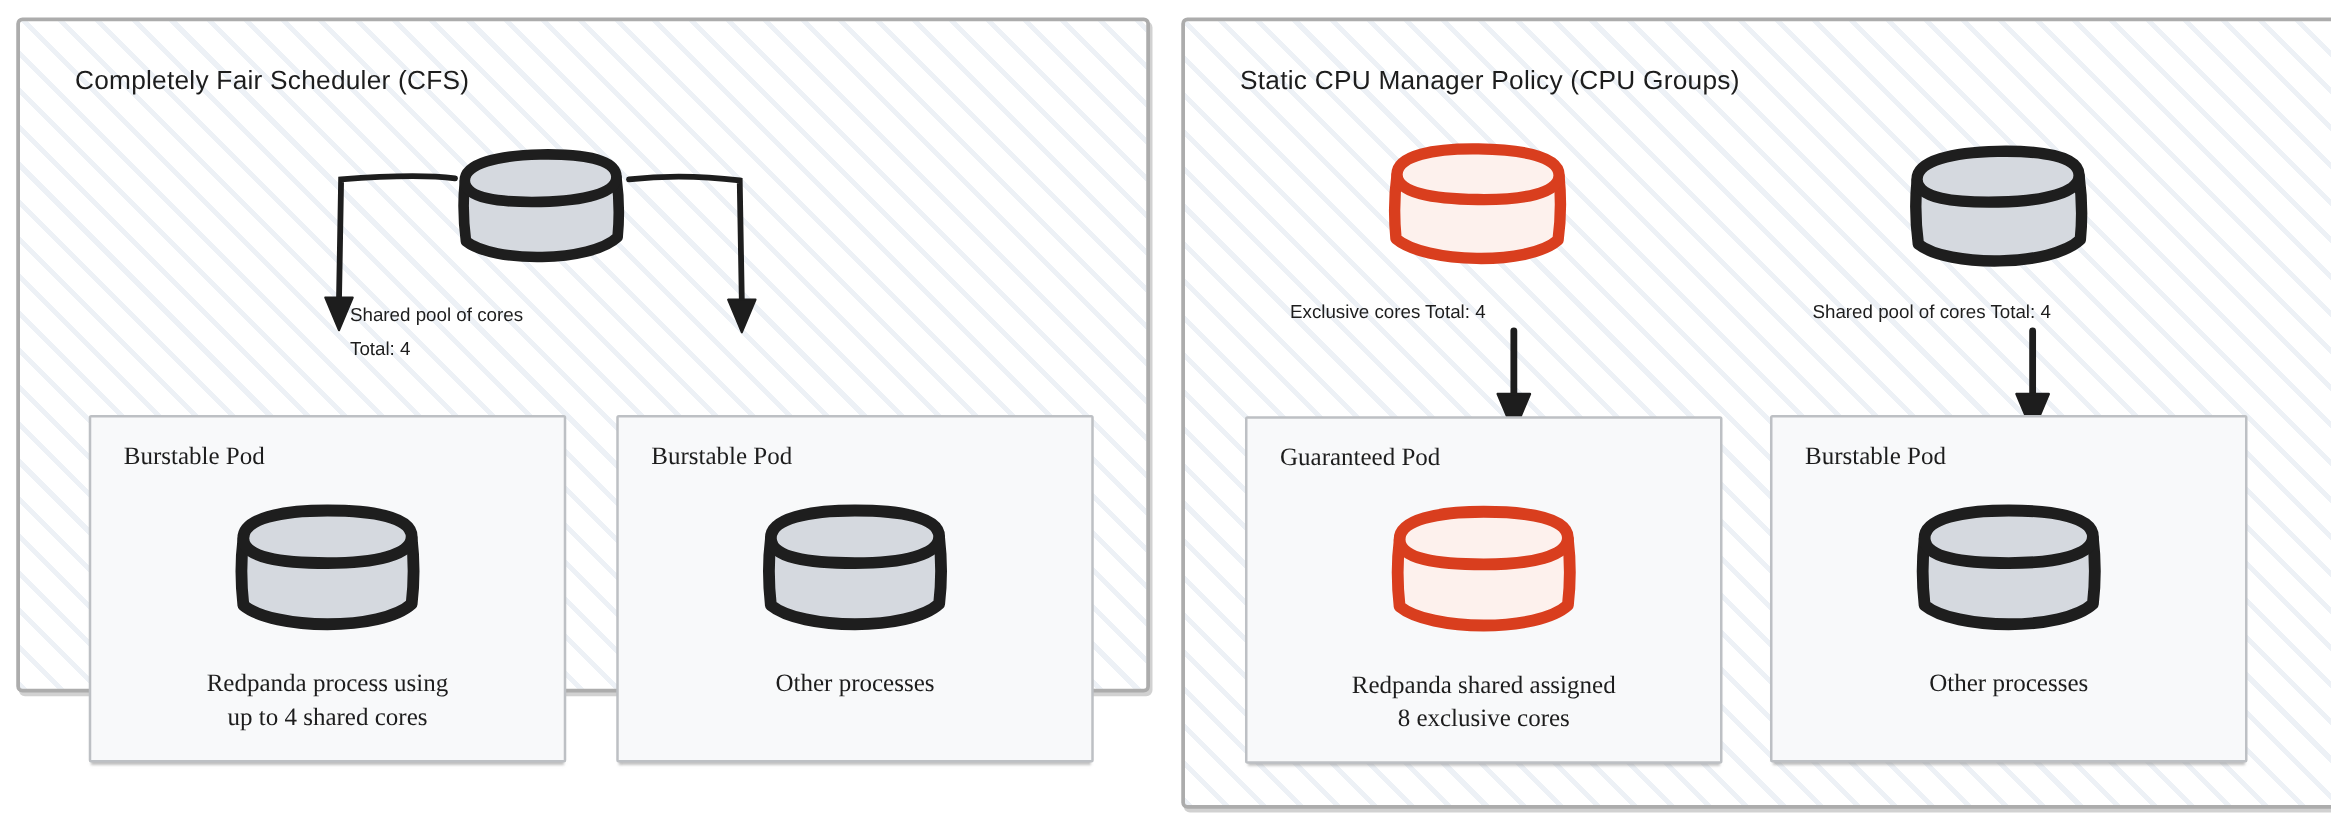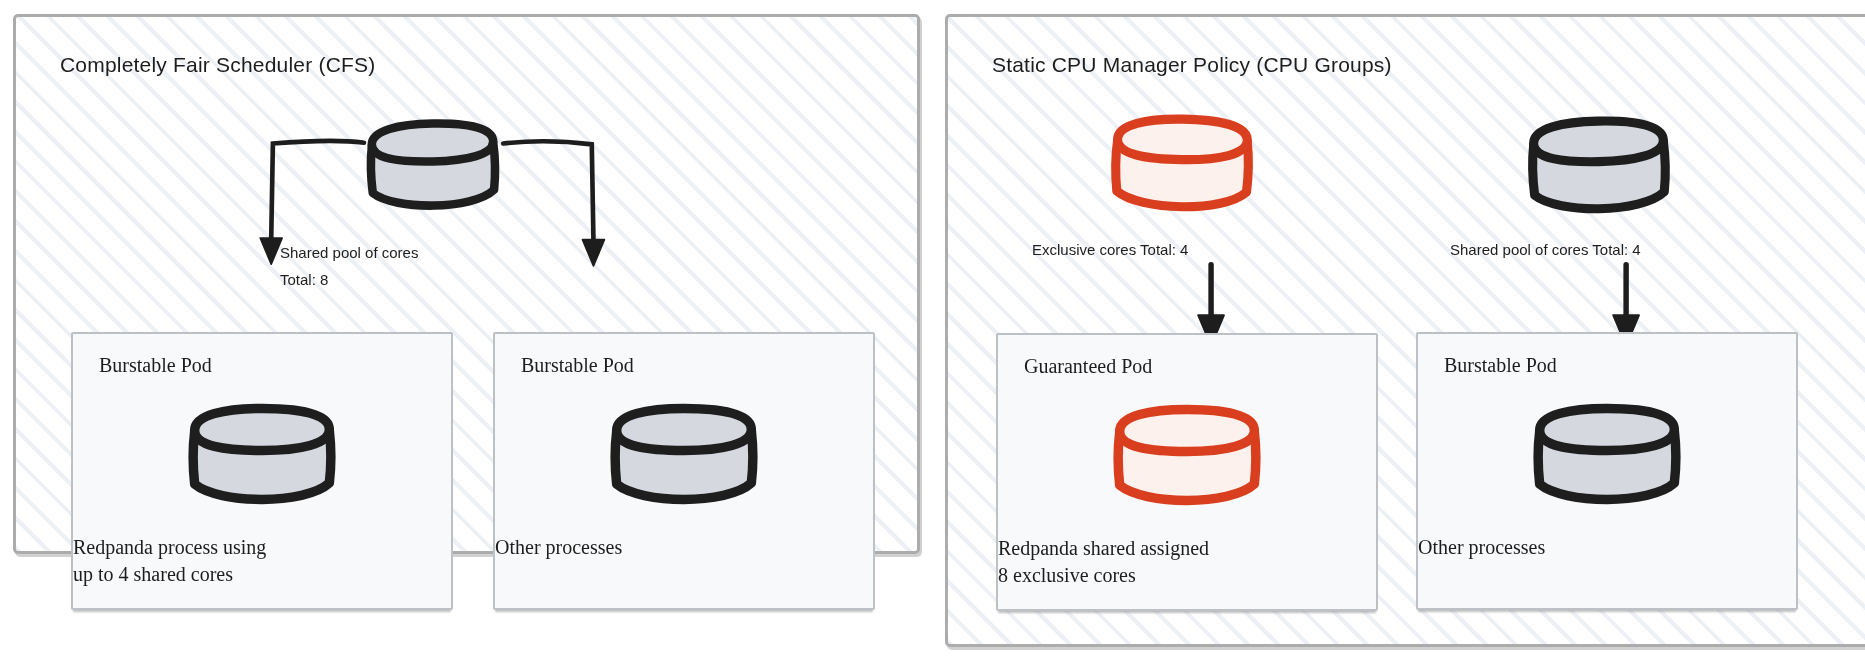--- a/index.html
+++ b/index.html
@@ -56,21 +56,21 @@
     position:absolute;width:382px;height:278px;
     background:var(--pod-fill);
     border:2px solid var(--pod-border);
     border-radius:2px;
     box-shadow:0 4px 2px -2px rgba(140,140,140,.55);
     font-family:Liberation Serif, serif;
   }
   .pod-label{position:absolute;left:26px;top:20px;font-size:20px;white-space:nowrap;}
   .pod-cyl{position:absolute;left:50%;top:66px;width:162px;transform:translateX(-50%);}
   .pod-caption{
-    position:absolute;left:0;right:0;top:200px;
+    position:absolute;left:0;right:0;top:200px;text-align:center;
     font-size:20px;line-height:27px;
   }
 </style>
 </head>
 <body>
 
 <svg width="0" height="0" style="position:absolute" aria-hidden="true">
   <defs>
     <g id="cyl-shape">
       <path d="M13 30 C11 46 11 62 13 80 C36 99 118 100 141 79 C143 62 143 46 141 29 Z"></path>
@@ -84,21 +84,21 @@
   <section class="panel" style="left:13px;top:14px;width:907px;height:540px">
 
     <div class="panel-title">Completely Fair Scheduler (CFS)</div>
 
     <svg class="cyl cyl--black cyl-pool tilt-a" style="left:344px;top:99px;width:146px" viewBox="0 0 154 112">
       <use href="#cyl-shape"></use>
     </svg>
 
     <div class="pool-caption" style="left:264px;top:222px;width:300px">
       <span class="cap-line">Shared pool of cores</span>
-      <span class="cap-line">Total: 8</span>
+      <span class="cap-line">Total: 4</span>
     </div>
 
     <svg class="arrow-layer" viewBox="0 0 907 633">
       <path class="arrow-shaft" d="M332 149 C300 145 262 147 224 150 L222 264"></path>
       <polygon class="arrow-head" points="222,293 209,262 235,262"></polygon>
       <path class="arrow-shaft" d="M497 150 C531 146 570 147 602 151 L604 266"></path>
       <polygon class="arrow-head" points="604,295 591,264 617,264"></polygon>
     </svg>
 
     <div class="pod" style="left:55px;top:315px">

